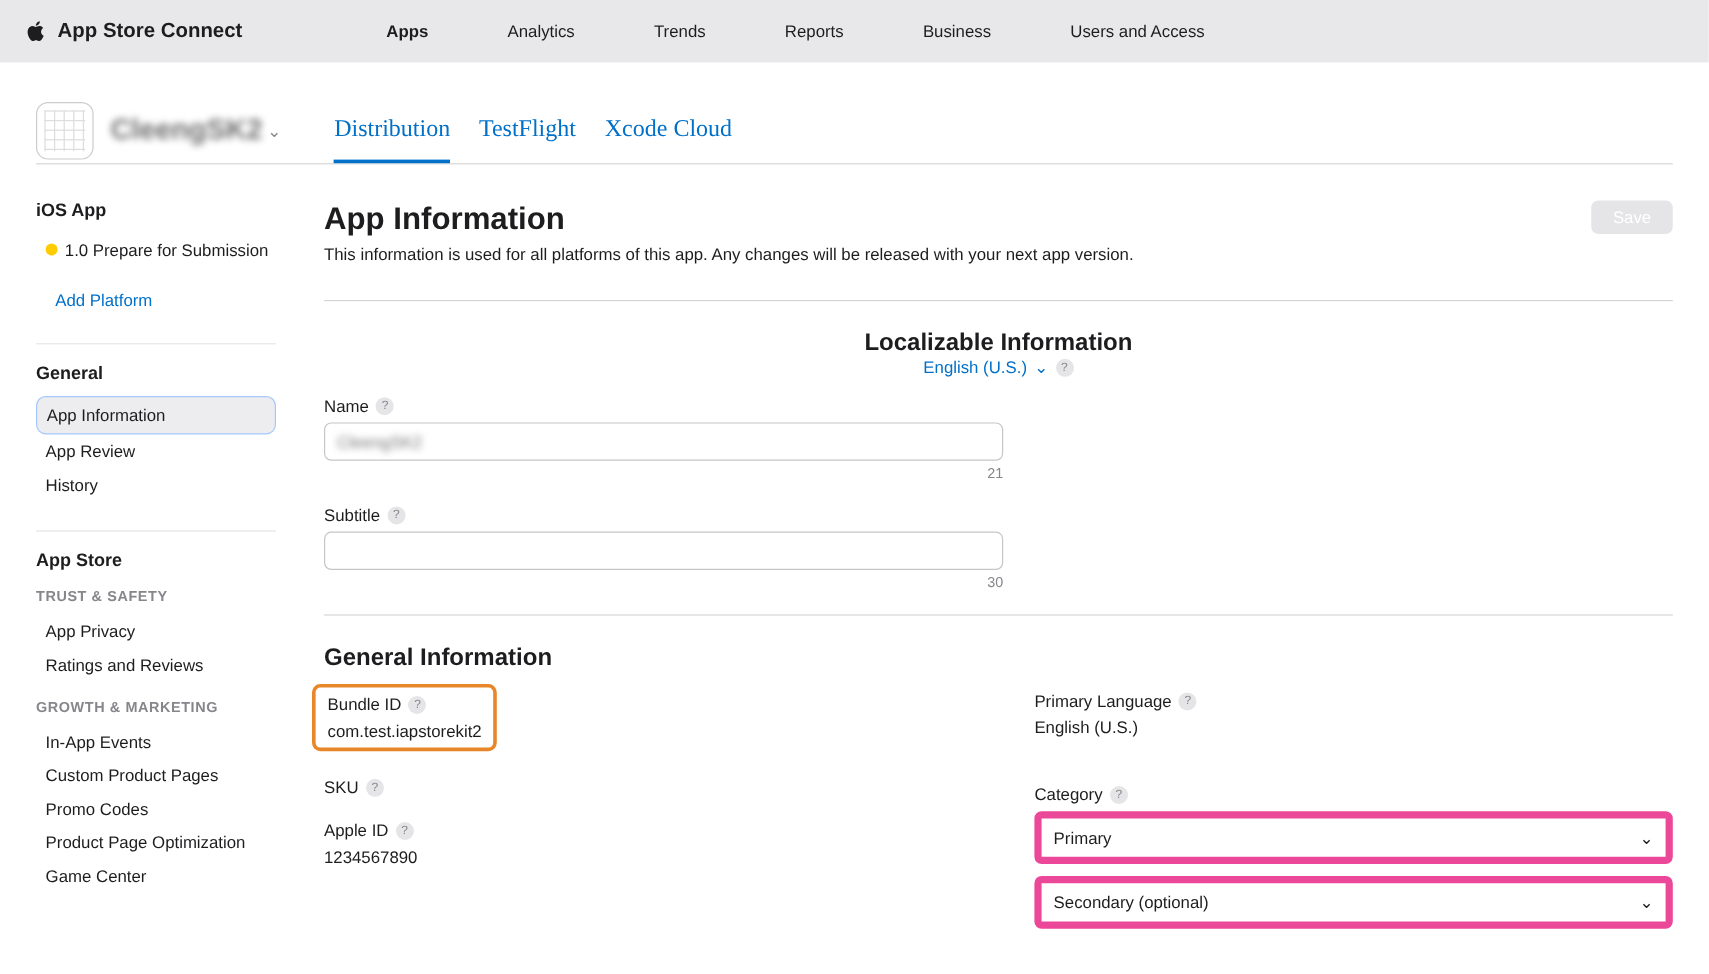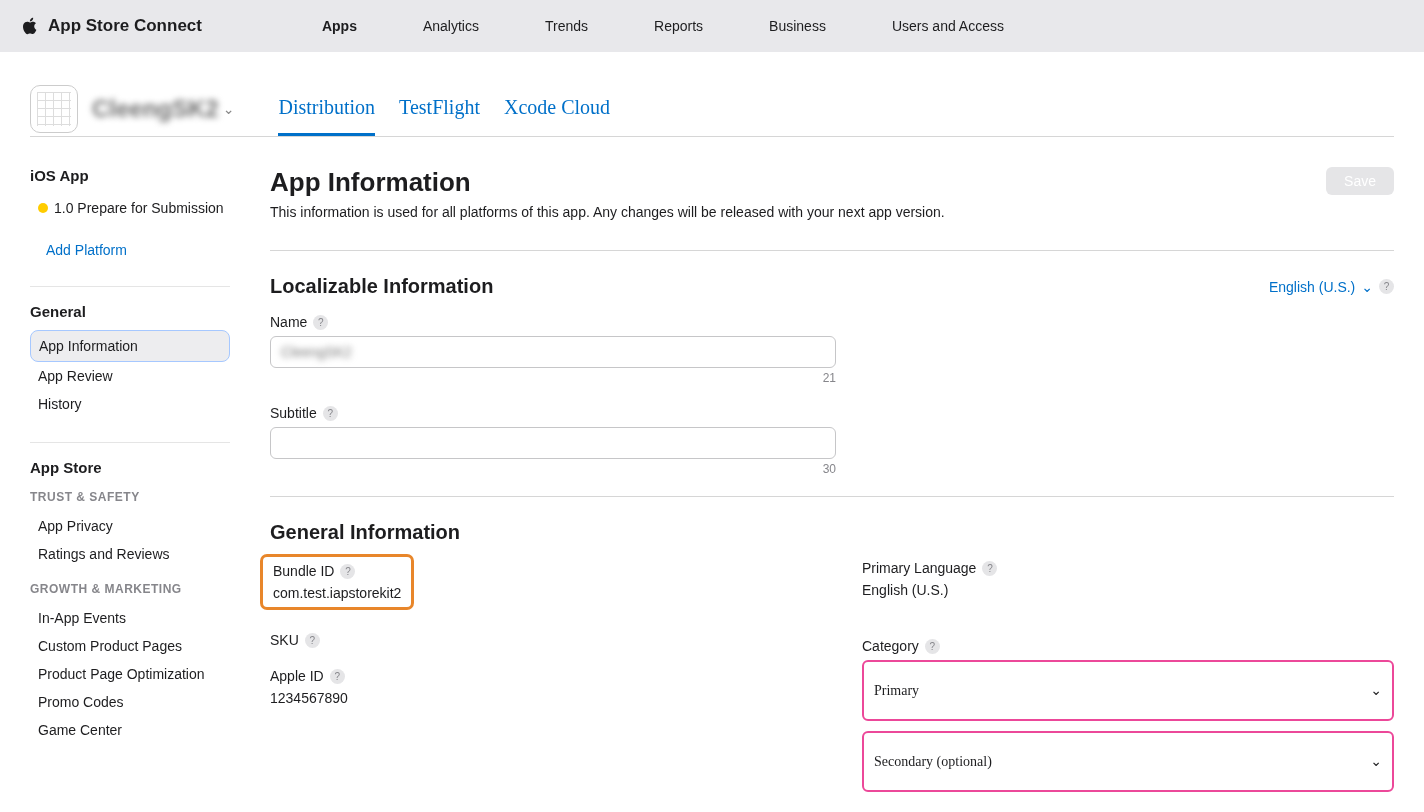--- a/index.html
+++ b/index.html
@@ -36,37 +36,37 @@
 .side-link { color: #0070c9; font-size: 14px; cursor: pointer; padding: 4px 0; margin-left: 16px; }
 .hr { border: none; border-top: 1px solid #e5e5e5; margin: 16px 0; }
 
 .main { flex: 1; }
 .page-title-row { display: flex; justify-content: space-between; align-items: flex-start; }
 .page-title { font-size: 26px; font-weight: 700; margin-bottom: 6px; }
 .page-desc { color: #1d1d1f; font-size: 14px; margin-bottom: 30px; }
 .save-btn { background: #e5e5e7; color: #fff; border: none; border-radius: 6px; padding: 6px 18px; font-size: 14px; font-weight: 500; cursor: default; }
 .section-hr { border: none; border-top: 1px solid #d6d6d6; margin: 0 0 24px; }
 
-.section-head { display: flex; justify-content: space-between; align-items: center; margin-bottom: 16px; }
+.section-head { display: flex; justify-content: space-between; align-items: center; margin-bottom: 16px; flex-direction: column; }
 .section-title { font-size: 20px; font-weight: 700; }
 .lang-select { color: #0070c9; font-size: 14px; cursor: pointer; display: flex; align-items: center; gap: 6px; }
 
 .field { margin-bottom: 20px; max-width: 566px; }
 .field-label { font-size: 14px; color: #1d1d1f; margin-bottom: 6px; display: flex; align-items: center; gap: 6px; }
 .help { width: 15px; height: 15px; border-radius: 50%; background: #e5e5e7; color: #86868b; font-size: 10px; display: inline-flex; align-items: center; justify-content: center; cursor: pointer; }
 .text-input { width: 100%; border: 1px solid #c6c6c8; border-radius: 6px; padding: 7px 10px; font-size: 14px; }
 .blurred-input-text { filter: blur(3px); color: #777; }
 .charcount { text-align: right; font-size: 12px; color: #86868b; margin-top: 3px; }
 
 .gen-grid { display: grid; grid-template-columns: 1fr 1fr; gap: 30px 60px; margin-top: 16px; }
 .gen-item { }
 .gen-label { font-size: 14px; display: flex; align-items: center; gap: 6px; margin-bottom: 6px; }
 .gen-value { font-size: 14px; color: #1d1d1f; }
 .highlight-box { border: 3px solid #e8862a; border-radius: 7px; padding: 6px 10px; margin: -6px -10px 12px -10px; display: inline-block; }
-.select-box { width: 100%; border: 2px solid #ec4899; border-radius: 6px; padding: 20px 10px; font-size: 14px; display: flex; justify-content: space-between; align-items: center; cursor: pointer; margin-bottom: 10px; font-family: Liberation Serif, serif; }
+.select-box { width: 100%; border: 6px solid #ec4899; border-radius: 6px; padding: 8px 10px; font-size: 14px; display: flex; justify-content: space-between; align-items: center; cursor: pointer; margin-bottom: 10px; }
 .chev-down { color: #1d1d1f; }
 </style>
 </head>
 <body>
 
 <div class="topbar">
   <div class="brand">
     <svg class="brand-icon" viewBox="0 0 24 24" fill="#1d1d1f">
         <path d="M17.05 12.54c-.03-2.5 2.05-3.7 2.14-3.76-1.17-1.7-2.98-1.94-3.62-1.96-1.54-.16-3 .9-3.78.9-.78 0-1.98-.88-3.26-.86-1.67.03-3.22.97-4.08 2.47-1.74 3.02-.44 7.48 1.25 9.93.83 1.2 1.82 2.54 3.12 2.49 1.25-.05 1.72-.81 3.23-.81 1.5 0 1.93.81 3.25.78 1.34-.02 2.19-1.22 3.01-2.42.95-1.39 1.34-2.73 1.36-2.8-.03-.01-2.6-1-2.62-3.96zM14.77 5.12c.69-.83 1.15-1.99 1.02-3.14-.99.04-2.18.66-2.89 1.49-.63.74-1.19 1.92-1.04 3.05 1.1.09 2.22-.56 2.91-1.4z"></path>
       </svg>
@@ -131,24 +131,24 @@
             <span>Ratings and Reviews</span>
           </div>
         <div class="side-subtitle">GROWTH &amp; MARKETING</div>
         <div class="side-item">
             <span>In-App Events</span>
           </div>
         <div class="side-item">
             <span>Custom Product Pages</span>
           </div>
         <div class="side-item">
+            <span>Promo Codes</span>
+          </div>
+        <div class="side-item">
             <span>Product Page Optimization</span>
-          </div>
-        <div class="side-item">
-            <span>Promo Codes</span>
           </div>
         <div class="side-item">
             <span>Game Center</span>
           </div>
       </div>
     </div>
 
     <div class="main">
       <div class="page-title-row">
         <div>

